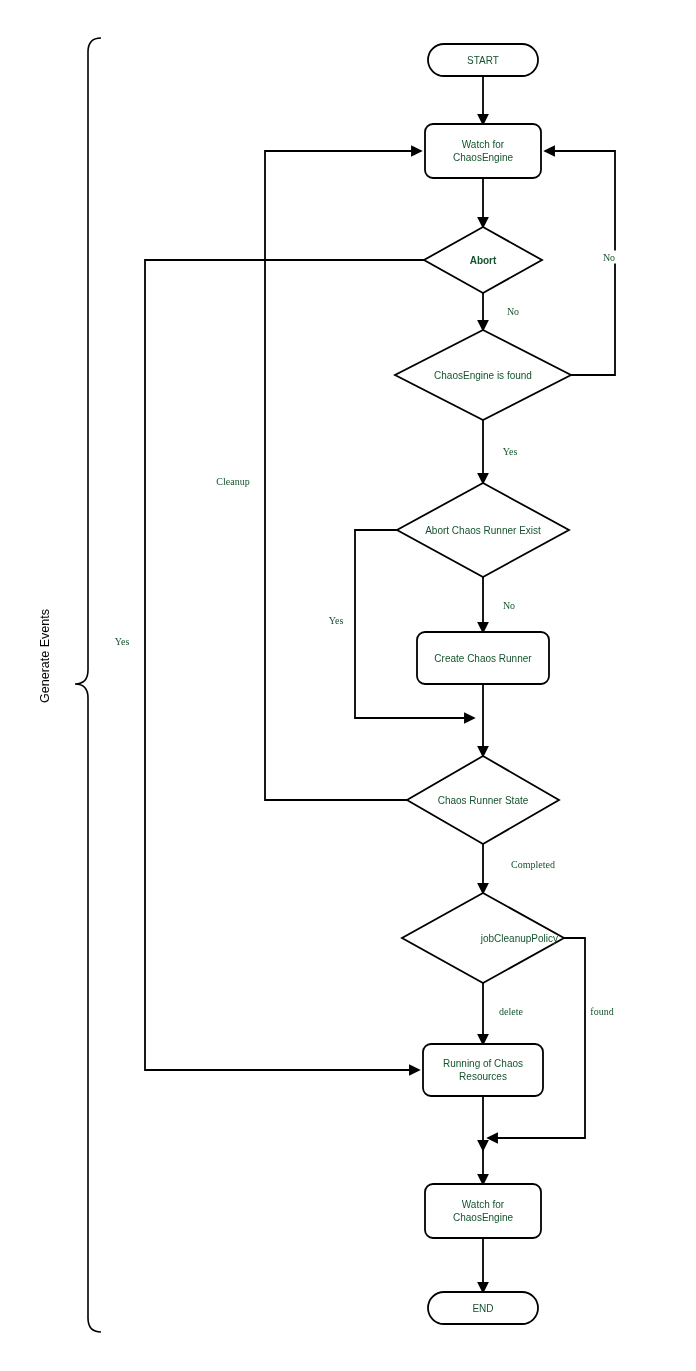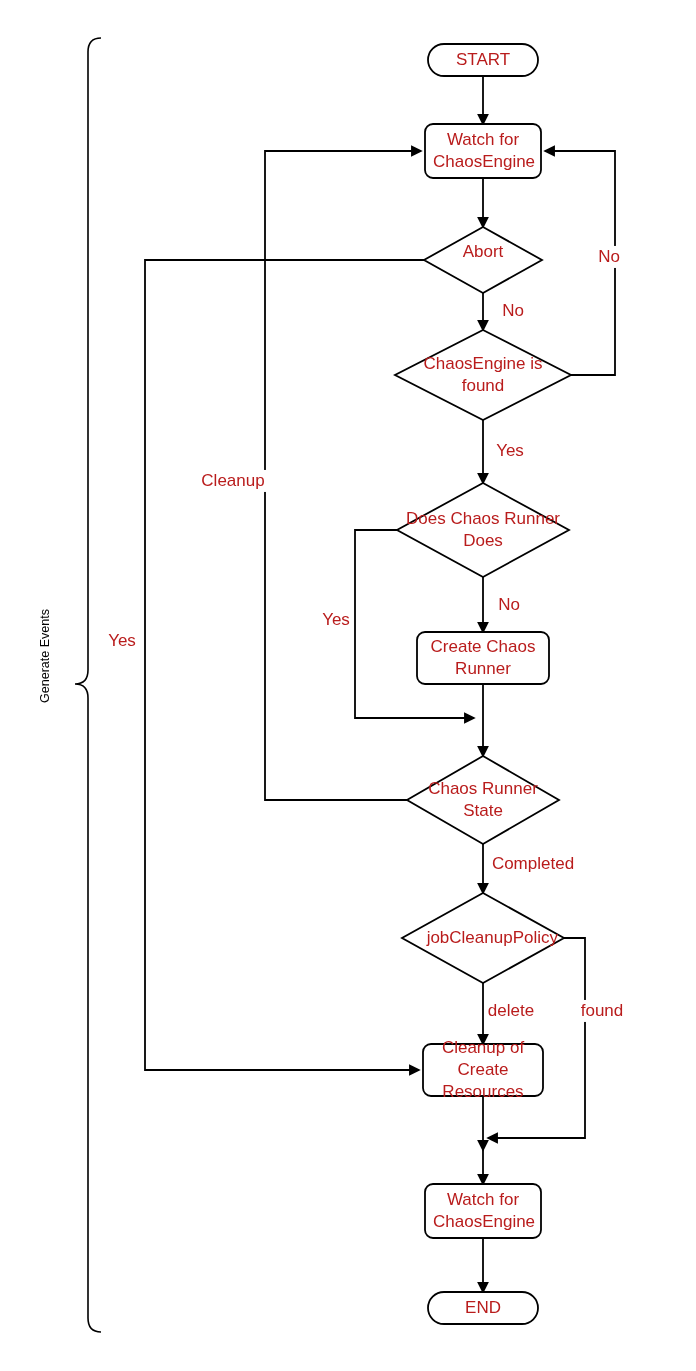--- a/index.html
+++ b/index.html
@@ -3,23 +3,23 @@
 <meta charset="utf-8">
 <style>
   html,body{margin:0;padding:0;background:#ffffff;}
   .canvas{
     position:relative;width:696px;height:1371px;background:#ffffff;
     font-family:"Liberation Sans",sans-serif;color:#000000;overflow:hidden;
   }
   svg.layer{position:absolute;left:0;top:0;}
   .lbl{
     position:absolute;transform:translate(-50%,-50%);
-    text-align:center;font-size:17px;line-height:1.3;color:#b91c1c;
+    text-align:center;font-size:10px;line-height:1.3;color:#14532d;
   }
-  .edge{background:#ffffff;padding:0 3px;white-space:nowrap;}
+  .edge{background:#ffffff;padding:0 3px;white-space:nowrap;font-family:Liberation Serif, serif;}
   .node-text{pointer-events:none;}
   .rot{
     position:absolute;transform:translate(-50%,-50%) rotate(-90deg);
     font-size:12.5px;white-space:nowrap;color:#000;
   }
 </style>
 </head>
 <body>
 
 <div class="canvas">
@@ -62,27 +62,27 @@
       <rect x="423" y="1044" width="120" height="52" rx="8" ry="8"></rect>
       <rect x="425" y="1184" width="116" height="54" rx="8" ry="8"></rect>
       <rect x="428" y="1292" width="110" height="32" rx="16" ry="16"></rect>
     </g>
 
     <path d="M101,38 Q88,38 88,52 L88,670 Q88,684 75,684 Q88,684 88,698 L88,1318 Q88,1332 101,1332" stroke="#000000" stroke-width="1.6" fill="none"></path>
   </svg>
 
   <div class="lbl node-text" style="left:483px;top:60px;">START</div>
   <div class="lbl node-text" style="left:483px;top:151px;width:100px;">Watch for ChaosEngine</div>
-  <div class="lbl node-text" style="left:483px;top:252px;">Abort</div>
+  <div class="lbl node-text" style="left:483px;top:260px;font-weight:bold;">Abort</div>
   <div class="lbl node-text" style="left:483px;top:375px;width:160px;">ChaosEngine is found</div>
-  <div class="lbl node-text" style="left:483px;top:530px;width:160px;">Does Chaos Runner Does</div>
+  <div class="lbl node-text" style="left:483px;top:530px;width:160px;">Abort Chaos Runner Exist</div>
   <div class="lbl node-text" style="left:483px;top:658px;width:139px;">Create Chaos Runner</div>
   <div class="lbl node-text" style="left:483px;top:800px;width:140px;">Chaos Runner State</div>
   <div class="lbl node-text" style="left:483px;top:938px;width:150px;text-align:right;">jobCleanupPolicy</div>
-  <div class="lbl node-text" style="left:483px;top:1070px;width:110px;">Cleanup of Create Resources</div>
+  <div class="lbl node-text" style="left:483px;top:1070px;width:110px;">Running of Chaos Resources</div>
   <div class="lbl node-text" style="left:483px;top:1211px;width:100px;">Watch for ChaosEngine</div>
   <div class="lbl node-text" style="left:483px;top:1308px;text-align:right;">END</div>
 
   <div class="lbl edge" style="left:609px;top:257px;">No</div>
   <div class="lbl edge" style="left:513px;top:311px;">No</div>
   <div class="lbl edge" style="left:510px;top:451px;">Yes</div>
   <div class="lbl edge" style="left:509px;top:605px;">No</div>
   <div class="lbl edge" style="left:336px;top:620px;">Yes</div>
   <div class="lbl edge" style="left:233px;top:481px;">Cleanup</div>
   <div class="lbl edge" style="left:122px;top:641px;">Yes</div>

